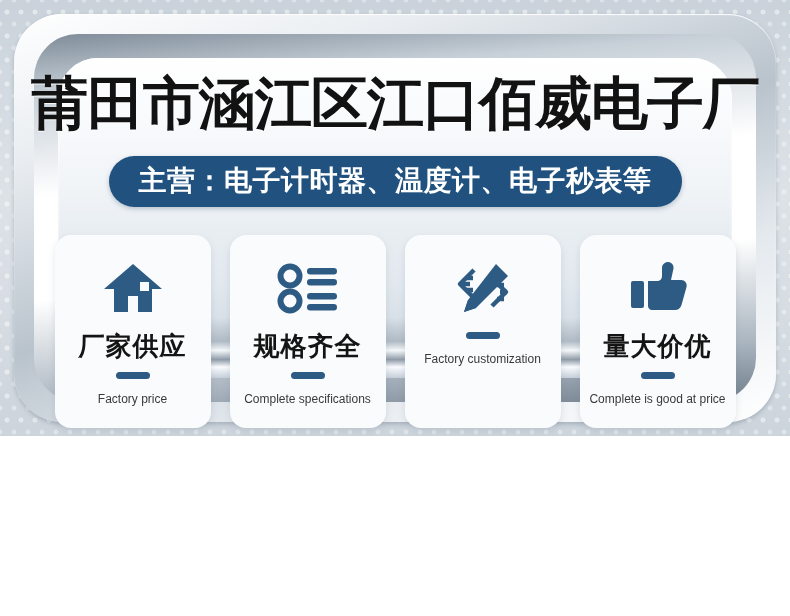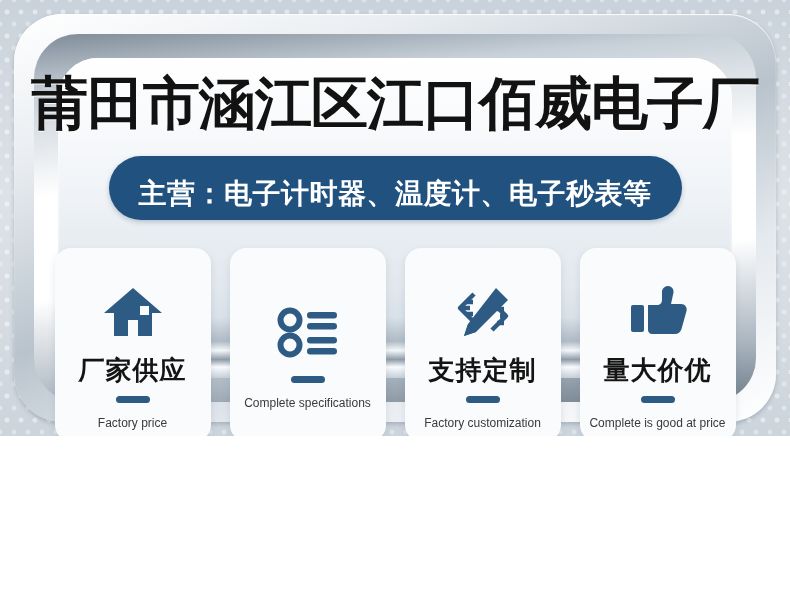--- a/index.html
+++ b/index.html
@@ -111,21 +111,21 @@
     font-weight: 700;
     color: #121212;
     letter-spacing: -1px;
     white-space: nowrap;
     text-shadow: 0 1px 0 rgba(255,255,255,.8);
   }
 
   .pill {
     margin-top: 22px;
     display: inline-block;
-    padding: 21px 30px 10px 30px;
+    padding: 8px 30px 10px 30px;
     border-radius: 999px;
     background: #21527f;
     color: #ffffff;
     font-size: 28px;
     font-weight: 700;
     line-height: 1.2;
     letter-spacing: .5px;
     white-space: nowrap;
     box-shadow: 0 2px 5px rgba(40,70,100,.28);
   }
@@ -148,21 +148,21 @@
   }
   .card {
     width: 156px;
     height: 193px;
     border-radius: 16px;
     background: #fafbfc;
     box-shadow: 0 3px 7px rgba(110,125,140,.18);
     display: flex;
     flex-direction: column;
     align-items: center;
-    justify-content: center;
+    justify-content: flex-start;
     padding-top: 22px;
     box-sizing: border-box;
   }
   .card-icon {
     height: 62px;
     display: flex;
     align-items: center;
     justify-content: center;
   }
   .card-icon svg { display: block; }
@@ -228,20 +228,21 @@
         <div class="card-icon">
           <svg width="62" height="52" viewBox="0 0 62 52" aria-hidden="true">
             <circle cx="13" cy="14" r="9.5" fill="none" stroke="#2d5b84" stroke-width="6"></circle>
             <circle cx="13" cy="39" r="9.5" fill="none" stroke="#2d5b84" stroke-width="6"></circle>
             <rect x="30" y="6" width="30" height="6.5" rx="3.2" fill="#2d5b84"></rect>
             <rect x="30" y="17" width="30" height="6.5" rx="3.2" fill="#2d5b84"></rect>
             <rect x="30" y="31" width="30" height="6.5" rx="3.2" fill="#2d5b84"></rect>
             <rect x="30" y="42" width="30" height="6.5" rx="3.2" fill="#2d5b84"></rect>
           </svg>
         </div>
+        <div class="card-title">规格齐全</div>
         <div class="card-dash"></div>
         <div class="card-sub">Complete specifications</div>
       </div>
 
       <div class="card">
         <div class="card-icon">
           <svg width="62" height="52" viewBox="0 0 62 52" aria-hidden="true">
             <g fill="#2d5b84">
               <path d="M44 2 L56 14 L24 46 L12 50 L16 38 Z"></path>
               <path d="M12 50 L16 38 L24 46 Z"></path>
@@ -253,21 +254,20 @@
               <path d="M14 28 L21 28"></path>
             </g>
             <g fill="none" stroke="#2d5b84" stroke-width="4.5" stroke-linejoin="round">
               <path d="M40 16 L54 30 L40 44"></path>
               <path d="M45 23 L52 23"></path>
               <path d="M48 30 L55 30"></path>
               <path d="M45 37 L52 37"></path>
             </g>
           </svg>
         </div>
-        <div class="card-title">支持定制</div>
         <div class="card-dash"></div>
         <div class="card-sub">Factory customization</div>
       </div>
 
       <div class="card">
         <div class="card-icon">
           <svg width="62" height="52" viewBox="0 0 62 52" aria-hidden="true">
             <g fill="#2d5b84">
               <rect x="4" y="19" width="13" height="27" rx="2"></rect>
               <path d="M21 19 L30 19 C33 19 35 17 35 14 L35 6 C35 2.5 38 0 41 0 C44.5 0 47 3 46.5 6.5 L44 18 L54 18 C58 18 60.5 21.5 59.5 25 L54.5 43 C53.6 46 51 48 48 48 L25 48 C22.8 48 21 46.2 21 44 Z"></path>

